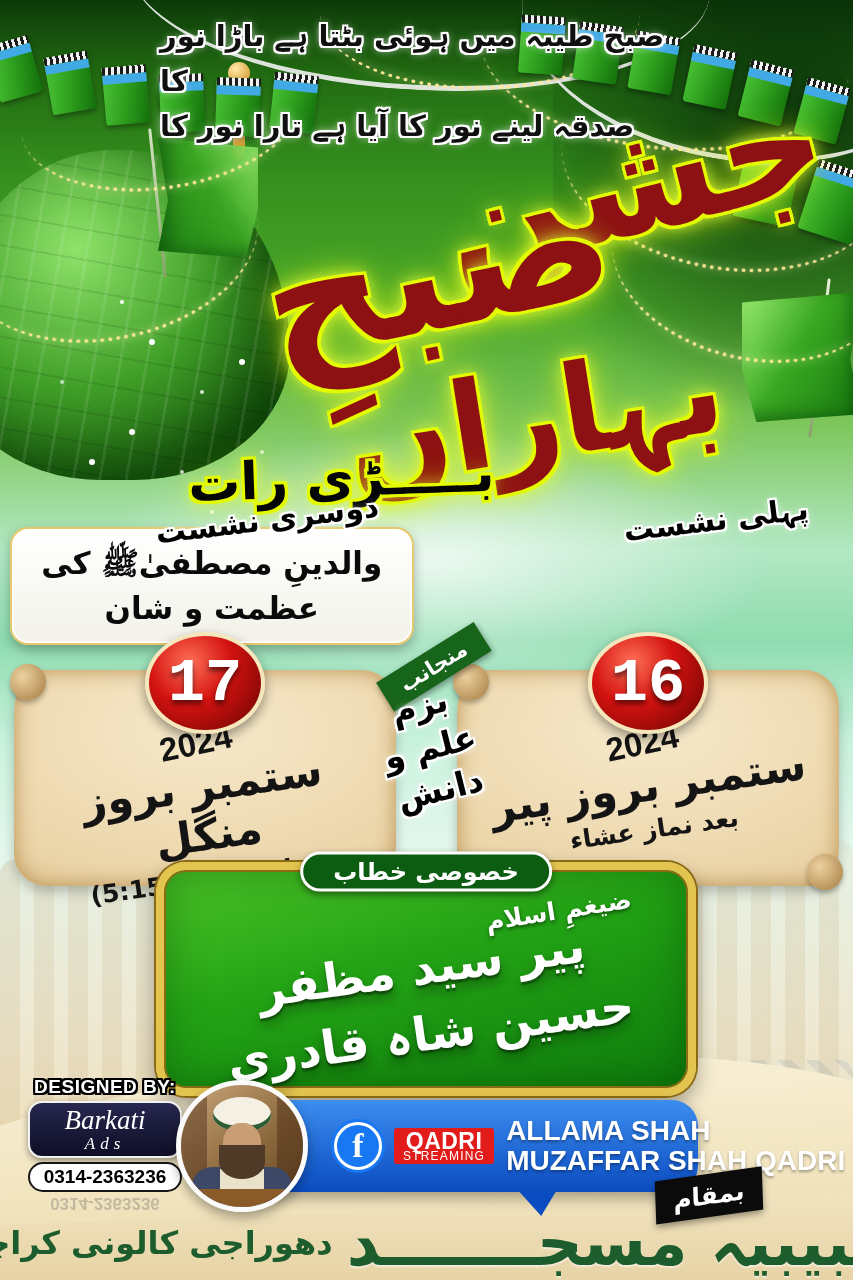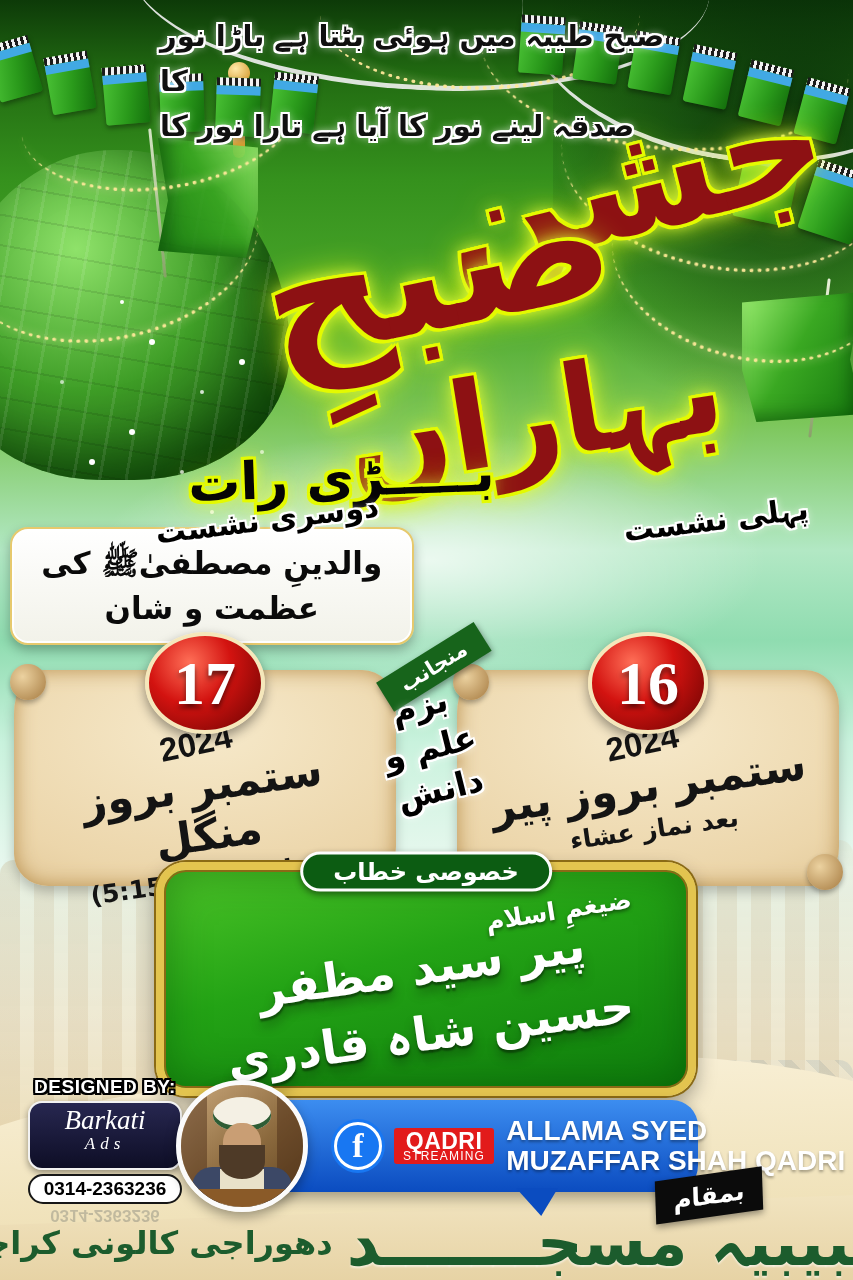--- a/index.html
+++ b/index.html
@@ -125,21 +125,21 @@
     border-radius:26px 34px 28px 34px/44px 36px 40px 32px;
     box-shadow:inset 0 0 20px #b9904f,0 6px 12px rgba(0,0,0,.22);}
   .parch::before,.parch::after{content:'';position:absolute;width:36px;height:36px;border-radius:50%;
     background:radial-gradient(circle at 35% 35%,#ecd2a0,#a57a40);box-shadow:0 3px 5px rgba(0,0,0,.3);}
   .parch::before{top:-6px;left:-4px;}
   .parch::after{bottom:-4px;right:-4px;}
   .day{position:absolute;top:-16px;left:50%;transform:translateX(-50%);width:120px;height:102px;border-radius:50%;z-index:2;
     background:radial-gradient(circle at 36% 28%,#ff6f57 0%,#d31310 42%,#650201 100%);
     border:4px solid #f5e7bb;box-shadow:0 5px 12px rgba(0,0,0,.4);
     display:flex;align-items:center;justify-content:center;color:#fff;font-size:62px;font-weight:bold;
-    text-shadow:0 4px 5px rgba(0,0,0,.55);font-family:Liberation Serif, serif;}
+    text-shadow:0 4px 5px rgba(0,0,0,.55);font-family:Liberation Mono, monospace;}
   .s-content{position:absolute;left:24px;right:24px;top:76px;transform:rotate(-8deg);text-align:center;color:#141414;}
   .s-year{font-size:33px;font-weight:bold;transform:rotate(-4deg);}
   .s-month{font-size:43px;font-weight:bold;line-height:1.15;}
   .s-time{font-size:25px;font-weight:bold;margin-top:4px;}
 
   
   .org{position:absolute;left:350px;top:652px;width:160px;text-align:center;z-index:6;}
   .ribbon{display:inline-block;background:#17641b;color:#fff;font-size:21px;font-weight:bold;
     padding:5px 20px;transform:rotate(-32deg) translateX(4px);box-shadow:0 3px 6px rgba(0,0,0,.4);}
   .org-name{margin-top:-2px;transform:rotate(-14deg);font-size:33px;font-weight:bold;color:#000;
@@ -158,21 +158,21 @@
   .honorific{position:absolute;top:26px;right:56px;color:#fff;font-size:25px;font-weight:bold;
     transform:rotate(-9deg);text-shadow:0 2px 4px rgba(0,0,0,.5);}
   .speaker-name{position:absolute;left:18px;right:18px;top:52px;bottom:8px;display:flex;align-items:center;justify-content:center;
     transform:rotate(-8deg);color:#fff;font-size:47px;font-weight:bold;text-align:center;line-height:1.4;
     text-shadow:0 3px 2px rgba(0,0,0,.4),0 8px 12px rgba(0,0,0,.3);}
 
   
   .designer{position:absolute;left:28px;top:1076px;width:154px;text-align:center;z-index:6;}
   .d-label{font-size:19px;font-weight:bold;color:#fff;letter-spacing:.5px;}
   .d-box{margin-top:3px;background:linear-gradient(#272750,#0e0e26);border:2px solid #f2f2f2;border-radius:14px;
-    padding:3px 6px 14px;color:#fff;box-shadow:0 3px 7px rgba(0,0,0,.4);}
+    padding:3px 6px 2px;color:#fff;box-shadow:0 3px 7px rgba(0,0,0,.4);}
   .d-name{font-family:"Liberation Serif",serif;font-style:italic;font-size:27px;line-height:1.05;}
   .d-sub{font-family:"Liberation Serif",serif;font-style:italic;font-size:17px;letter-spacing:5px;}
   .d-phone{margin-top:4px;background:#fff;border:2px solid #161616;border-radius:16px;font-size:19px;font-weight:bold;color:#000;padding:2px 2px;}
   .d-reflect{opacity:.22;transform:scaleY(-1);font-size:17px;font-weight:bold;color:#1a2a3a;margin-top:1px;}
 
   
   .fbstrip{position:absolute;left:206px;top:1100px;width:492px;height:92px;border-radius:26px;z-index:5;
     background:linear-gradient(180deg,#3c8df0,#0b4cc0);box-shadow:0 6px 14px rgba(0,0,0,.32);
     display:flex;align-items:center;padding-left:128px;gap:12px;}
   .fbstrip::after{content:'';position:absolute;right:140px;bottom:-24px;width:42px;height:28px;background:#0b4cc0;
@@ -334,21 +334,21 @@
     <div class="d-reflect lat">0314-2363236</div>
   </div>
 
   <div class="fbstrip">
     <div class="fb-ic">f</div>
     <div class="live">
       <div class="live-main lat">QADRI</div>
       <div class="live-sub lat">STREAMING</div>
     </div>
     <div class="fb-text lat">
-      <div>ALLAMA SYED</div>
+      <div>ALLAMA SHAH</div>
       <div>MUZAFFAR SHAH QADRI</div>
     </div>
   </div>
   <div class="photo">
     <div class="ph-curtainL"></div>
     <div class="ph-curtainR"></div>
     <div class="ph-body"></div>
     <div class="ph-vest"></div>
     <div class="ph-turban"></div>
     <div class="ph-face"></div>

